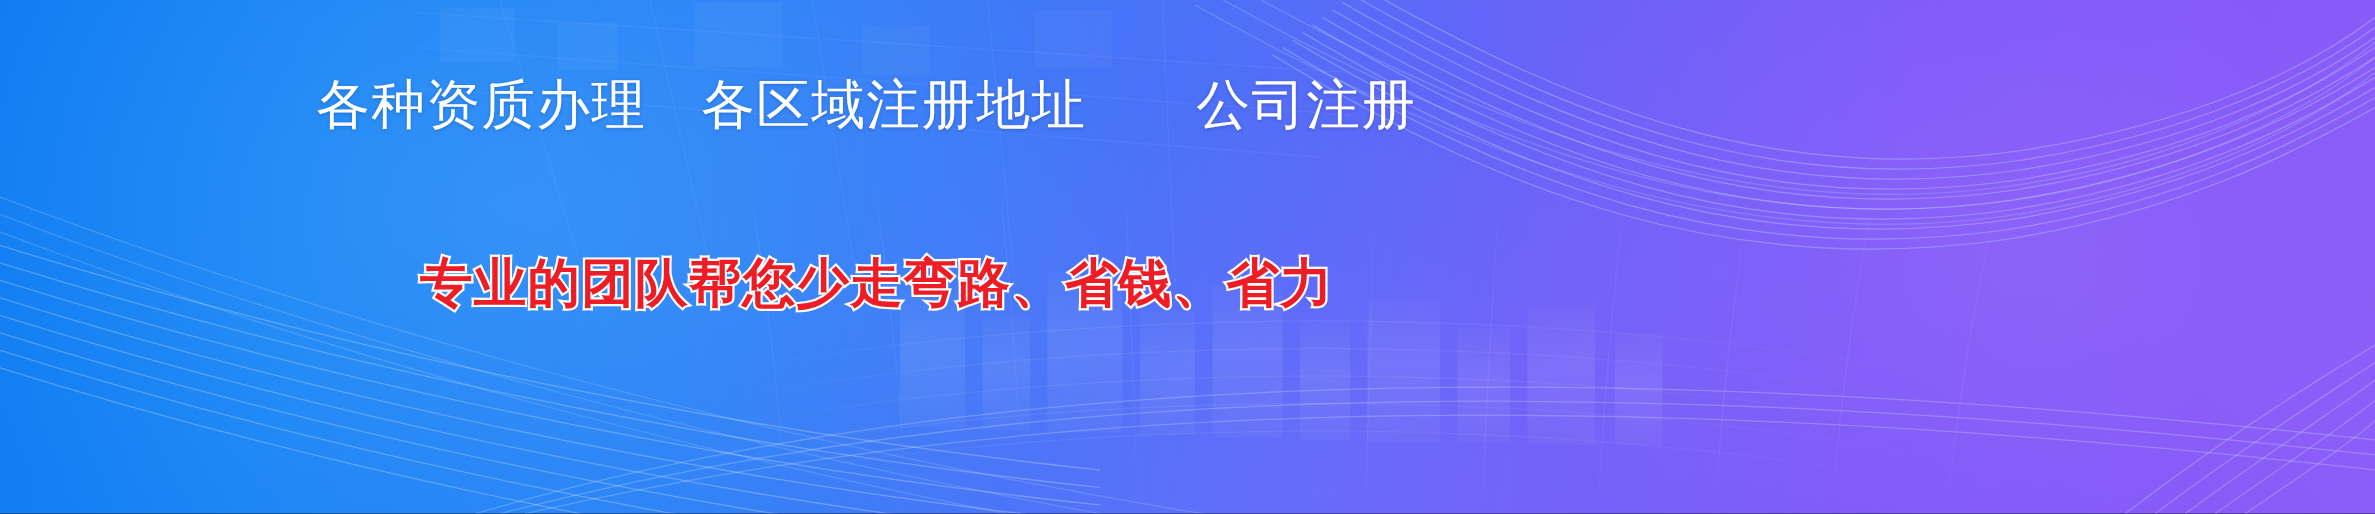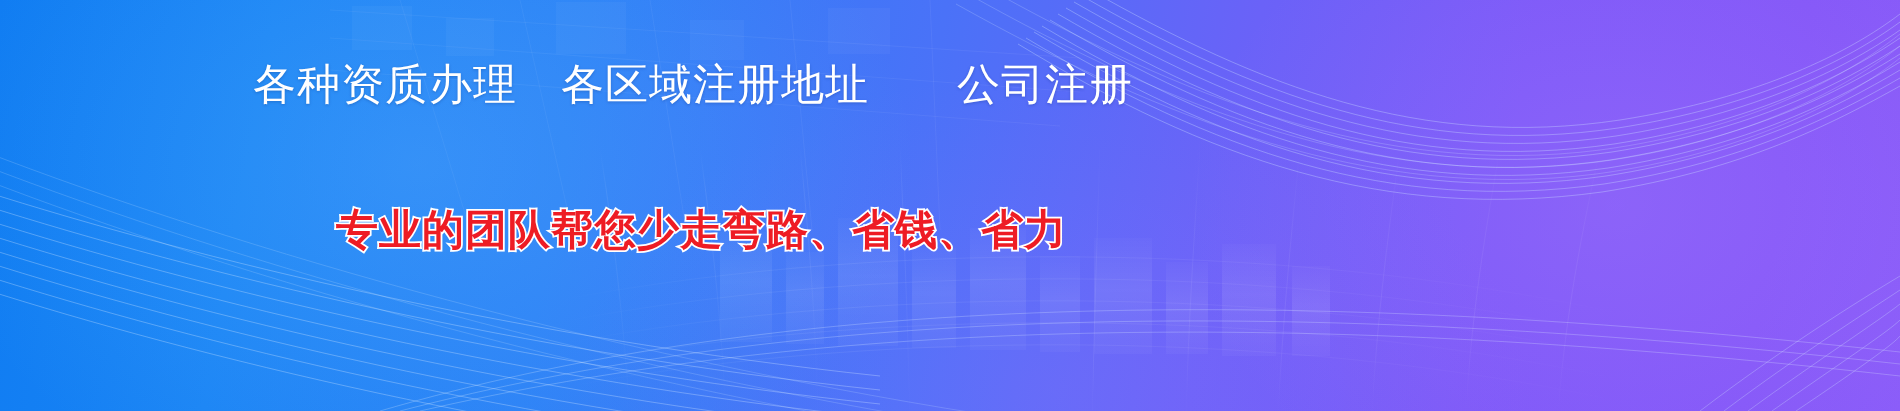--- a/index.html
+++ b/index.html
@@ -80,20 +80,21 @@
     top: 208px;
     white-space: pre;
     color: #ee1c24;
     font-size: 42px;
     line-height: 1.06;
     letter-spacing: 1px;
     font-weight: 700;
     -webkit-text-stroke: 3.5px #ffffff;
     paint-order: stroke fill;
     text-shadow: 0 0 1px #ffffff;
+    font-family: Liberation Mono, monospace;
   }
 </style>
 </head>
 <body>
 
 <div id="banner">
 
   <div class="bg-layer">
 
     <div class="glow-a"></div>

